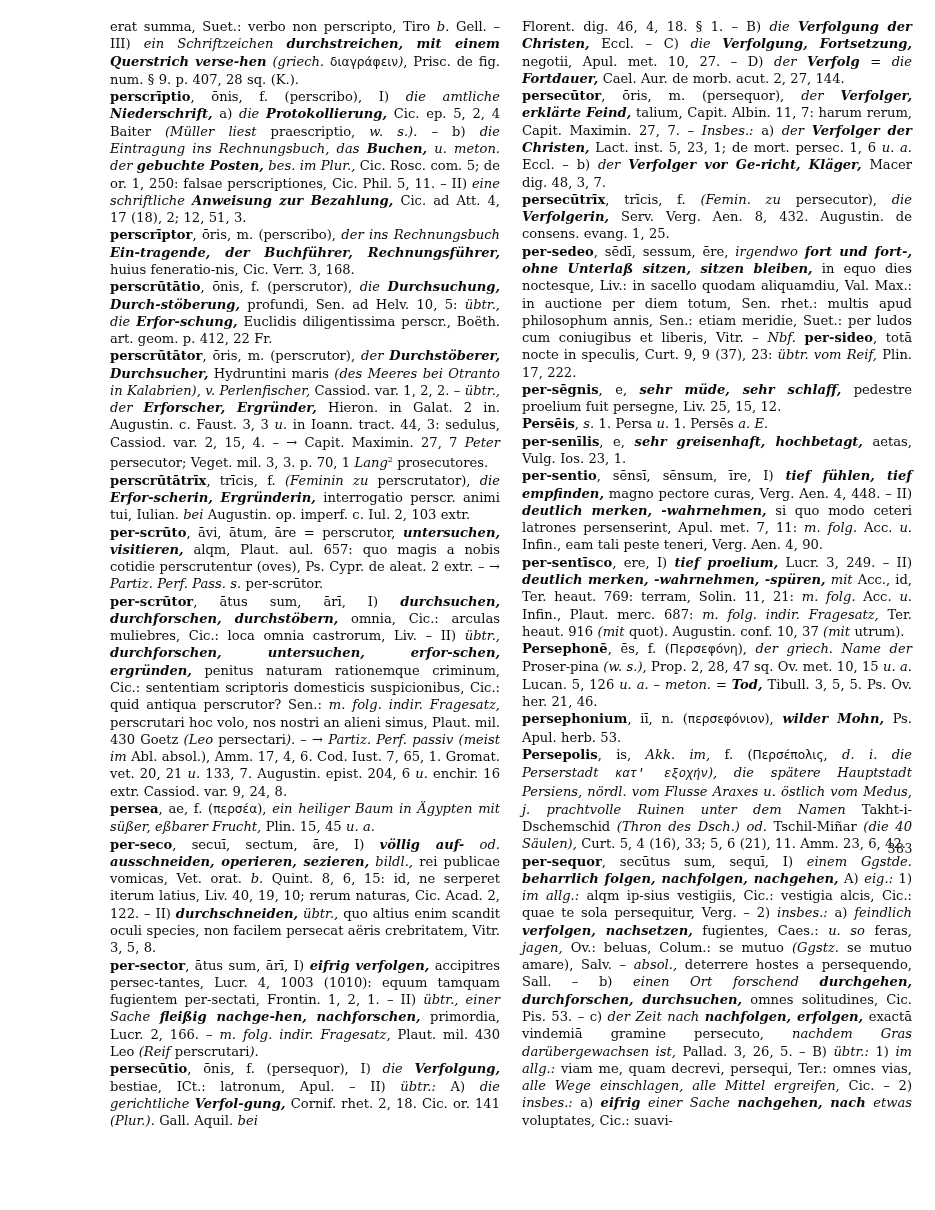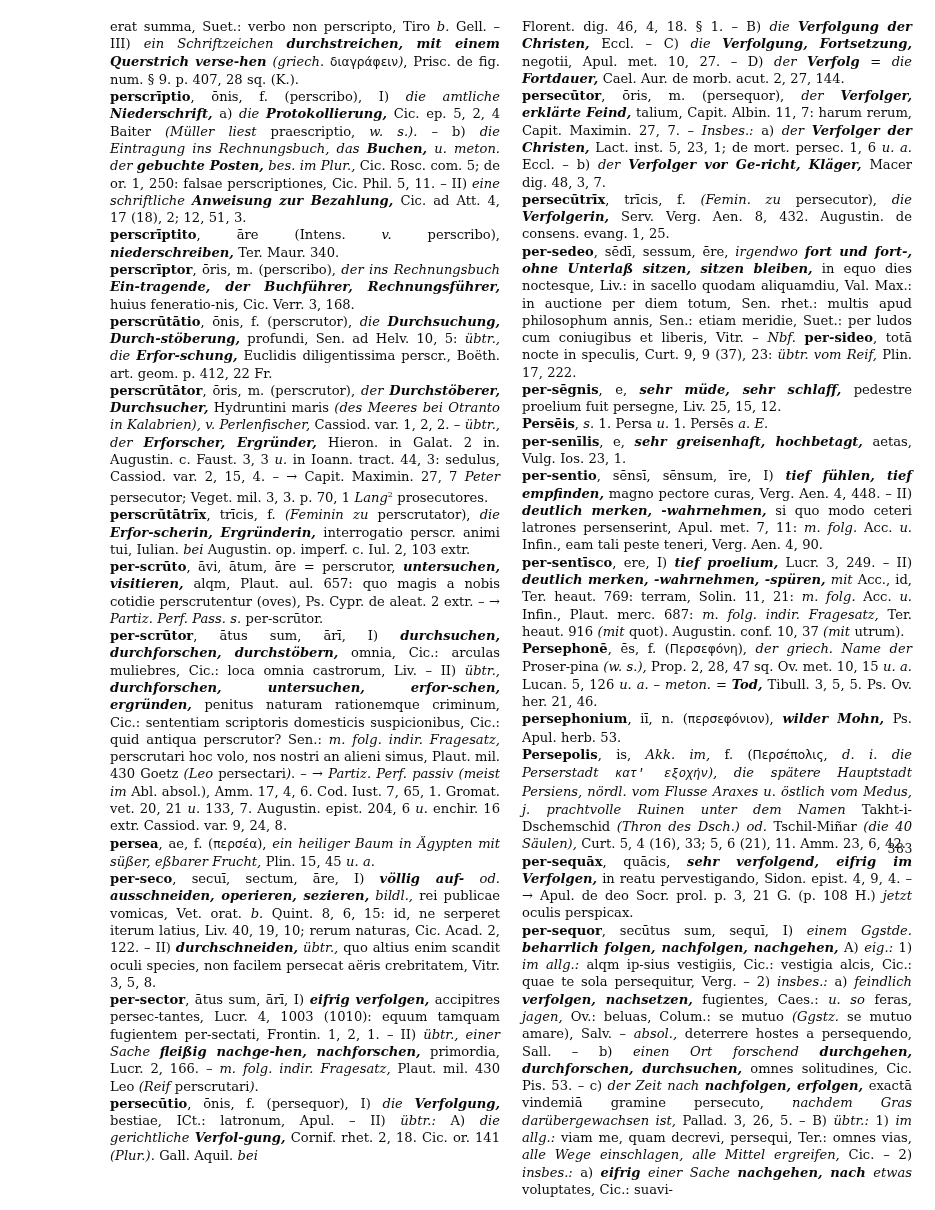--- a/index.html
+++ b/index.html
@@ -68,21 +68,20 @@
 </style>
 </head>
 <body>
 
 <div id="page">
   <div class="columns">
 
     <div class="column" id="col-left">
         <p class="entry cont">erat summa, Suet.: verbo non perscripto, Tiro <i>b.</i> Gell. – III) <i>ein Schriftzeichen</i> <b><i>durchstreichen, mit einem Querstrich verse-hen</i></b> <i>(griech.</i> <span class="gr">διαγράφειν</span><i>)</i>, Prisc. de fig. num. § 9. p. 407, 28 sq. (K.).</p>
         <p class="entry"><b>perscrīptio</b>, ōnis, f. (perscribo), I) <i>die amtliche</i> <b><i>Niederschrift,</i></b> a) <i>die</i> <b><i>Protokollierung,</i></b> Cic. ep. 5, 2, 4 Baiter <i>(Müller liest</i> praescriptio, <i>w. s.).</i> – b) <i>die Eintragung ins Rechnungsbuch, das</i> <b><i>Buchen,</i></b> <i>u. meton. der</i> <b><i>gebuchte Posten,</i></b> <i>bes. im Plur.,</i> Cic. Rosc. com. 5; de or. 1, 250: falsae perscriptiones, Cic. Phil. 5, 11. – II) <i>eine schriftliche</i> <b><i>Anweisung zur Bezahlung,</i></b> Cic. ad Att. 4, 17 (18), 2; 12, 51, 3.</p>
-        <p class="entry"><b>perscrīptito</b>, āre (Intens. <i>v.</i> perscribo), <b><i>niederschreiben,</i></b> Ter. Maur. 340.</p>
         <p class="entry"><b>perscrīptor</b>, ōris, m. (perscribo), <i>der ins Rechnungsbuch</i> <b><i>Ein-tragende, der</i></b> <b><i>Buchführer, Rechnungsführer,</i></b> huius feneratio-nis, Cic. Verr. 3, 168.</p>
         <p class="entry"><b>perscrūtātio</b>, ōnis, f. (perscrutor), <i>die</i> <b><i>Durchsuchung, Durch-stöberung,</i></b> profundi, Sen. ad Helv. 10, 5: <i>übtr., die</i> <b><i>Erfor-schung,</i></b> Euclidis diligentissima perscr., Boëth. art. geom. p. 412, 22 Fr.</p>
         <p class="entry"><b>perscrūtātor</b>, ōris, m. (perscrutor), <i>der</i> <b><i>Durchstöberer, Durchsucher,</i></b> Hydruntini maris <i>(des Meeres bei Otranto in Kalabrien), v. Perlenfischer,</i> Cassiod. var. 1, 2, 2. – <i>übtr., der</i> <b><i>Erforscher, Ergründer,</i></b> Hieron. in Galat. 2 in. Augustin. c. Faust. 3, 3 <i>u.</i> in Ioann. tract. 44, 3: sedulus, Cassiod. var. 2, 15, 4. – → Capit. Maximin. 27, 7 <i>Peter</i> persecutor; Veget. mil. 3, 3. p. 70, 1 <i>Lang</i><sup>2</sup> prosecutores.</p>
         <p class="entry"><b>perscrūtātrīx</b>, trīcis, f. <i>(Feminin zu</i> perscrutator), <i>die</i> <b><i>Erfor-scherin, Ergründerin,</i></b> interrogatio perscr. animi tui, Iulian. <i>bei</i> Augustin. op. imperf. c. Iul. 2, 103 extr.</p>
         <p class="entry"><b>per-scrūto</b>, āvi, ātum, āre = perscrutor, <b><i>untersuchen, visitieren,</i></b> alqm, Plaut. aul. 657: quo magis a nobis cotidie perscrutentur (oves), Ps. Cypr. de aleat. 2 extr. –  → <i>Partiz. Perf. Pass. s.</i> per-scrūtor.</p>
         <p class="entry"><b>per-scrūtor</b>, ātus sum, ārī, I) <b><i>durchsuchen, durchforschen, durchstöbern,</i></b> omnia, Cic.: arculas muliebres, Cic.: loca omnia castrorum, Liv. – II) <i>übtr.,</i> <b><i>durchforschen, untersuchen, erfor-schen, ergründen,</i></b> penitus naturam rationemque criminum, Cic.: sententiam scriptoris domesticis suspicionibus, Cic.: quid antiqua perscrutor? Sen.: <i>m. folg. indir. Fragesatz,</i> perscrutari hoc volo, nos nostri an alieni simus, Plaut. mil. 430 Goetz <i>(Leo</i> persectari<i>)</i>. – → <i>Partiz. Perf. passiv (meist im</i> Abl. absol.), Amm. 17, 4, 6. Cod. Iust. 7, 65, 1. Gromat. vet. 20, 21 <i>u.</i> 133, 7. Augustin. epist. 204, 6 <i>u.</i> enchir. 16 extr. Cassiod. var. 9, 24, 8.</p>
         <p class="entry"><b>persea</b>, ae, f. (<span class="gr">περσέα</span>), <i>ein heiliger Baum in Ägypten mit süßer, eßbarer Frucht,</i> Plin. 15, 45 <i>u. a.</i></p>
         <p class="entry"><b>per-seco</b>, secuī, sectum, āre, I) <b><i>völlig auf-</i></b> <i>od.</i> <b><i>ausschneiden, operieren, sezieren,</i></b> <i>bildl.,</i> rei publicae vomicas, Vet. orat. <i>b.</i> Quint. 8, 6, 15: id, ne serperet iterum latius, Liv. 40, 19, 10; rerum naturas, Cic. Acad. 2, 122. – II) <b><i>durchschneiden,</i></b> <i>übtr.,</i> quo altius enim scandit oculi species, non facilem persecat aëris crebritatem, Vitr. 3, 5, 8.</p>
         <p class="entry"><b>per-sector</b>, ātus sum, ārī, I) <b><i>eifrig verfolgen,</i></b> accipitres persec-tantes, Lucr. 4, 1003 (1010): equum tamquam fugientem per-sectati, Frontin. 1, 2, 1. – II) <i>übtr., einer Sache</i> <b><i>fleißig nachge-hen, nachforschen,</i></b> primordia, Lucr. 2, 166. – <i>m. folg. indir. Fragesatz,</i> Plaut. mil. 430 Leo <i>(Reif</i> perscrutari<i>)</i>.</p>
         <p class="entry"><b>persecūtio</b>, ōnis, f. (persequor), I) <i>die</i> <b><i>Verfolgung,</i></b> bestiae, ICt.: latronum, Apul. – II) <i>übtr.:</i> A) <i>die gerichtliche</i> <b><i>Verfol-gung,</i></b> Cornif. rhet. 2, 18. Cic. or. 141 <i>(Plur.)</i>. Gall. Aquil. <i>bei</i></p>
@@ -93,19 +92,18 @@
         <p class="entry"><b>persecūtrīx</b>, trīcis, f. <i>(Femin. zu</i> persecutor), <i>die</i> <b><i>Verfolgerin,</i></b> Serv. Verg. Aen. 8, 432. Augustin. de consens. evang. 1, 25.</p>
         <p class="entry"><b>per-sedeo</b>, sēdī, sessum, ēre, <i>irgendwo</i> <b><i>fort und fort-, ohne Unterlaß sitzen, sitzen bleiben,</i></b> in equo dies noctesque, Liv.: in sacello quodam aliquamdiu, Val. Max.: in auctione per diem totum, Sen. rhet.: multis apud philosophum annis, Sen.: etiam meridie, Suet.: per ludos cum coniugibus et liberis, Vitr. – <i>Nbf.</i> <b>per-sideo</b>, totā nocte in speculis, Curt. 9, 9 (37), 23: <i>übtr. vom Reif,</i> Plin. 17, 222.</p>
         <p class="entry"><b>per-sēgnis</b>, e, <b><i>sehr müde, sehr schlaff,</i></b> pedestre proelium fuit persegne, Liv. 25, 15, 12.</p>
         <p class="entry"><b>Persēis</b>, <i>s.</i> 1. Persa <i>u.</i> 1. Persēs <i>a. E.</i></p>
         <p class="entry"><b>per-senīlis</b>, e, <b><i>sehr greisenhaft, hochbetagt,</i></b> aetas, Vulg. Ios. 23, 1.</p>
         <p class="entry"><b>per-sentio</b>, sēnsī, sēnsum, īre, I) <b><i>tief fühlen, tief empfinden,</i></b> magno pectore curas, Verg. Aen. 4, 448. – II) <b><i>deutlich merken, -wahrnehmen,</i></b> si quo modo ceteri latrones persenserint, Apul. met. 7, 11: <i>m. folg.</i> Acc. <i>u.</i> Infin., eam tali peste teneri, Verg. Aen. 4, 90.</p>
         <p class="entry"><b>per-sentīsco</b>, ere, I) <b><i>tief proelium,</i></b> Lucr. 3, 249. – II) <b><i>deutlich merken, -wahrnehmen, -spüren,</i></b> <i>mit</i> Acc., id, Ter. heaut. 769: terram, Solin. 11, 21: <i>m. folg.</i> Acc. <i>u.</i> Infin., Plaut. merc. 687: <i>m. folg. indir. Fragesatz,</i> Ter. heaut. 916 <i>(mit</i> quot). Augustin. conf. 10, 37 <i>(mit</i> utrum).</p>
         <p class="entry"><b>Persephonē</b>, ēs, f. (<span class="gr">Περσεφόνη</span>), <i>der griech. Name der</i> Proser-pina <i>(w. s.),</i> Prop. 2, 28, 47 sq. Ov. met. 10, 15 <i>u. a.</i> Lucan. 5, 126 <i>u. a.</i> – <i>meton.</i> = <b><i>Tod,</i></b> Tibull. 3, 5, 5. Ps. Ov. her. 21, 46.</p>
         <p class="entry"><b>persephonium</b>, iī, n. (<span class="gr">περσεφόνιον</span>), <b><i>wilder Mohn,</i></b> Ps. Apul. herb. 53.</p>
         <p class="entry"><b>Persepolis</b>, is, <i>Akk. im,</i> f. (<span class="gr">Περσέπολις</span>, <i>d. i. die Perserstadt</i> <span class="gri">κατ' εξοχήν</span><i>), die spätere Hauptstadt Persiens, nördl. vom Flusse Araxes u. östlich vom Medus, j. prachtvolle Ruinen unter dem Namen</i> Takht-i-Dschemschid <i>(Thron des Dsch.) od.</i> Tschil-Miñar <i>(die 40 Säulen),</i> Curt. 5, 4 (16), 33; 5, 6 (21), 11. Amm. 23, 6, 42.</p>
-        <p class="entry"><b>per-sequāx</b>, quācis, <b><i>sehr verfolgend, eifrig im Verfolgen,</i></b> in reatu pervestigando, Sidon. epist. 4, 9, 4. – → Apul. de deo Socr. prol. p. 3, 21 G. (p. 108 H.) <i>jetzt</i> oculis perspicax.</p>
         <p class="entry"><b>per-sequor</b>, secūtus sum, sequī, I) <i>einem Ggstde.</i> <b><i>beharrlich folgen, nachfolgen, nachgehen,</i></b> A) <i>eig.:</i> 1) <i>im allg.:</i> alqm ip-sius vestigiis, Cic.: vestigia alcis, Cic.: quae te sola persequitur, Verg. – 2) <i>insbes.:</i> a) <i>feindlich</i> <b><i>verfolgen, nachsetzen,</i></b> fugientes, Caes.: <i>u. so</i> feras, <i>jagen,</i> Ov.: beluas, Colum.: se mutuo <i>(Ggstz.</i> se mutuo amare), Salv. – <i>absol.,</i> deterrere hostes a persequendo, Sall. – b) <i>einen Ort forschend</i> <b><i>durchgehen, durchforschen, durchsuchen,</i></b> omnes solitudines, Cic. Pis. 53. – c) <i>der Zeit nach</i> <b><i>nachfolgen, erfolgen,</i></b> exactā vindemiā gramine persecuto, <i>nachdem Gras darübergewachsen ist,</i> Pallad. 3, 26, 5. – B) <i>übtr.:</i> 1) <i>im allg.:</i> viam me, quam decrevi, persequi, Ter.: omnes vias, <i>alle Wege einschlagen, alle Mittel ergreifen,</i> Cic. – 2) <i>insbes.:</i> a) <b><i>eifrig</i></b> <i>einer Sache</i> <b><i>nachgehen, nach</i></b> <i>etwas</i>   voluptates, Cic.: suavi-</p>
       </div>
 
   </div>
   <div id="page-number">383</div>
 </div>
 
 </body></html>

